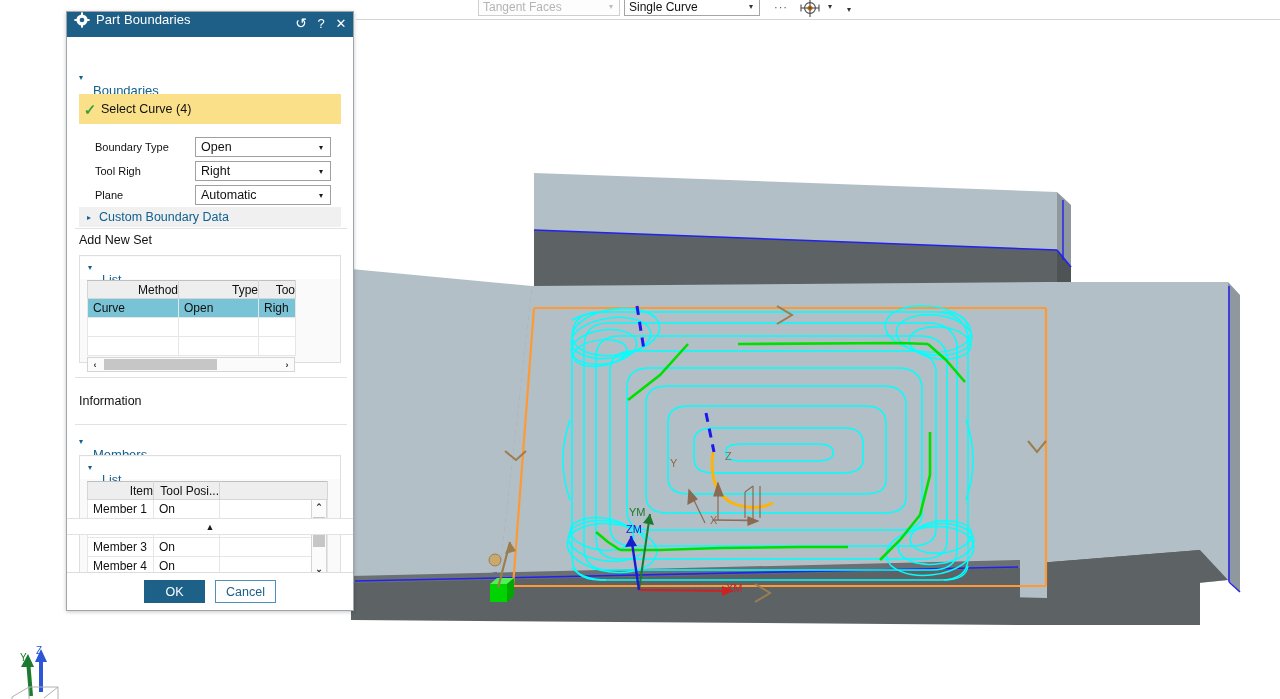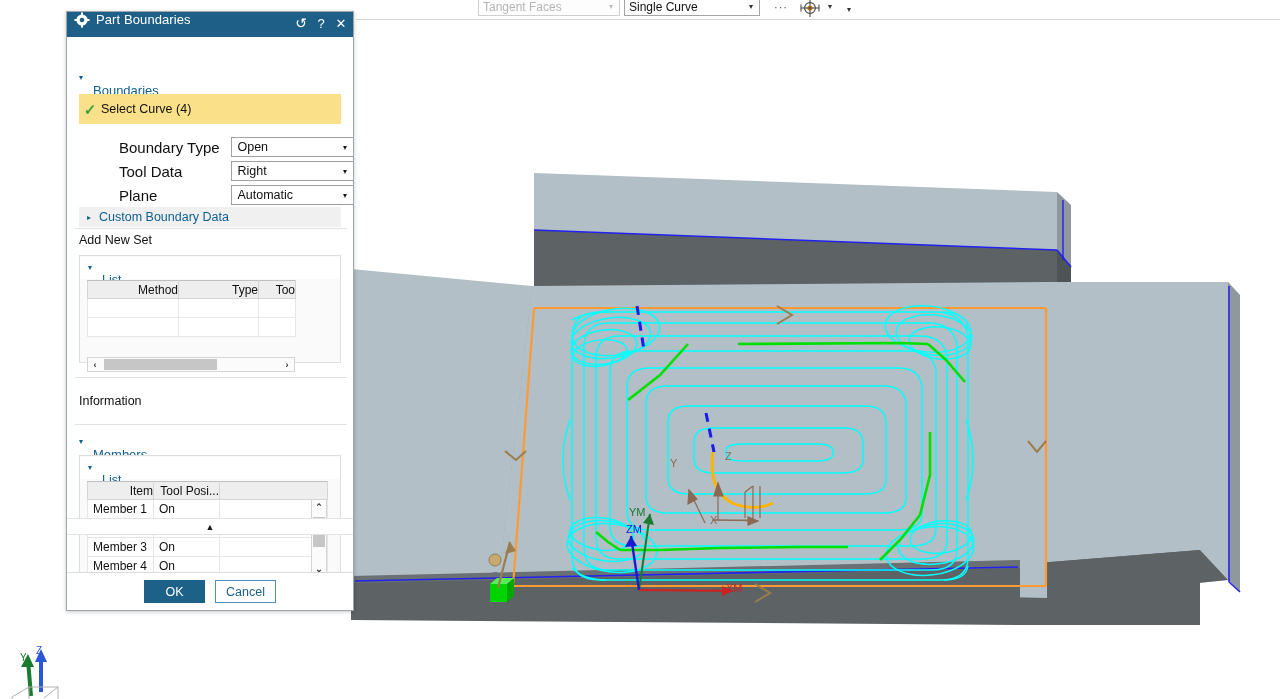--- a/index.html
+++ b/index.html
@@ -112,21 +112,21 @@
     font-weight: bold; line-height: 1;
   }
   #select-row .sc-label { font-size: 12.5px; color: #101010; }
 
   
   .form-row {
     position: absolute; left: 0; width: 288px; height: 20px;
     display: flex; align-items: center;
   }
   .form-row .frlabel {
-    width: 128px; padding-left: 4px; font-size: 15px; color: #101010; margin-left: 48px;
+    width: 128px; padding-left: 28px; font-size: 11px; color: #101010;
   }
   .combo {
     width: 136px; height: 20px; border: 1px solid #a0a0a0; background: #ffffff;
     display: flex; align-items: center;
   }
   .combo .cv { flex: 1; padding-left: 5px; font-size: 12.5px; color: #101010; }
   .combo .car { width: 18px; text-align: center; font-size: 8px; color: #1a1a1a; }
 
   
   #cbd-row {
@@ -478,21 +478,21 @@
 
       <div class="form-row" style="top:100px;">
         <span class="frlabel">Boundary Type</span>
         <span class="combo">
           <span class="cv">Open</span>
           <span class="car">▾</span>
         </span>
       </div>
 
       <div class="form-row" style="top:124px;">
-        <span class="frlabel">Tool Data</span>
+        <span class="frlabel">Tool Righ</span>
         <span class="combo">
           <span class="cv">Right</span>
           <span class="car">▾</span>
         </span>
       </div>
 
       <div class="form-row" style="top:148px;">
         <span class="frlabel">Plane</span>
         <span class="combo">
           <span class="cv">Automatic</span>
@@ -522,20 +522,25 @@
             <col class="c3">
           </colgroup>
         <thead>
           <tr>
             <th>Method</th>
             <th>Type</th>
             <th>Too</th>
           </tr>
         </thead>
         <tbody>
+          <tr class="sel">
+            <td>Curve</td>
+            <td>Open</td>
+            <td>Righ</td>
+          </tr>
           <tr>
             <td></td>
             <td></td>
             <td></td>
           </tr>
           <tr>
             <td></td>
             <td></td>
             <td></td>
           </tr>

